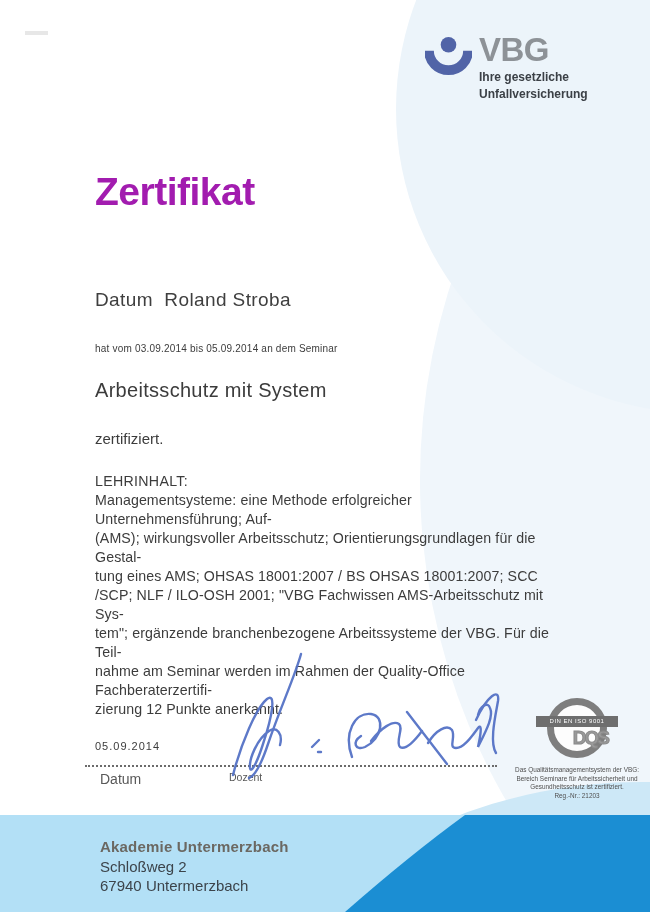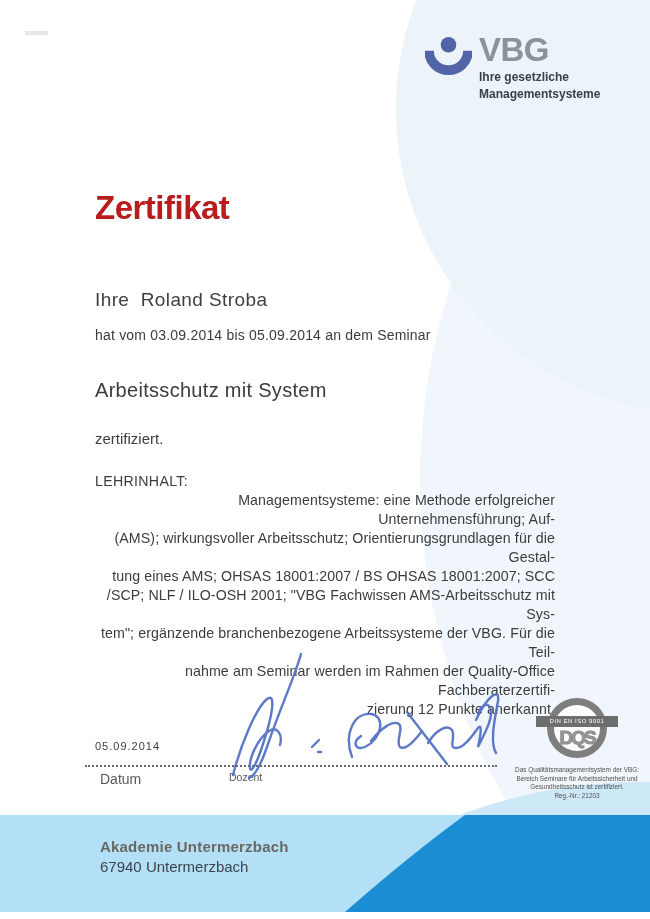--- a/index.html
+++ b/index.html
@@ -12,44 +12,44 @@
   .content{position:absolute;left:0;top:0;width:100%;height:100%;z-index:1;}
 
   .scan-dash{position:absolute;left:25px;top:31px;width:23px;height:4px;background:#e7e7e7;}
 
   
   .logo{position:absolute;left:425px;top:33px;display:flex;align-items:flex-start;}
   .logo-icon{width:47px;height:41px;margin-right:7px;margin-top:3px;}
   .logo-text .brand{font-size:33px;font-weight:bold;color:#8d9297;line-height:33px;letter-spacing:-0.5px;}
   .logo-text .tagline{font-size:12px;font-weight:600;color:#3b4046;line-height:16.5px;margin-top:3px;}
 
-  .title{position:absolute;left:95px;top:189px;font-size:33px;font-weight:bold;color:#b91c1c;letter-spacing:-0.5px;}
+  .title{position:absolute;left:95px;top:170px;font-size:39px;font-weight:bold;color:#a21caf;letter-spacing:-0.5px;}
 
   .recipient{position:absolute;left:95px;top:289px;font-size:19px;color:#3f3f3f;white-space:pre;letter-spacing:0.4px;}
-  .intro{position:absolute;left:95px;top:327px;font-size:14px;letter-spacing:0.2px;}
+  .intro{position:absolute;left:95px;top:343px;font-size:10px;letter-spacing:0.2px;}
   .seminar{position:absolute;left:95px;top:379px;font-size:20px;letter-spacing:0.3px;}
   .participation{position:absolute;left:95px;top:430px;font-size:15px;}
 
   .lehr-head{position:absolute;left:95px;top:473px;font-size:14.2px;letter-spacing:0.3px;}
-  .lehr-body{position:absolute;left:95px;top:491px;width:460px;font-size:14.2px;line-height:19px;letter-spacing:0.1px;text-align:right;}
+  .lehr-body{position:absolute;left:95px;top:491px;width:460px;font-size:14.2px;line-height:19px;letter-spacing:0.1px;}
 
   
   .date-value{position:absolute;left:95px;top:740px;font-size:11px;letter-spacing:1px;}
   .sign-line{position:absolute;left:85px;top:749px;width:412px;height:16px;border-bottom:2px dotted #6b6b6b;}
   .label-datum{position:absolute;left:100px;top:771px;font-size:14px;color:#585858;}
   .label-dozent{position:absolute;left:229px;top:771px;font-size:10.5px;color:#585858;}
   .signatures{position:absolute;left:0;top:0;}
 
   
   .seal{position:absolute;left:512px;top:698px;width:130px;text-align:center;}
   .seal-stamp{position:relative;width:62px;height:62px;margin:0 auto;}
   .seal-ring{position:absolute;left:1px;top:0;width:46px;height:46px;border:7px solid #7e7e7e;border-radius:50%;background:#fdfdfd;}
   .seal-ribbon{position:absolute;left:-10px;top:18px;width:82px;height:11px;background:#6e6e6e;color:#ffffff;
     font-size:6px;line-height:11px;text-align:center;letter-spacing:0.5px;}
-  .seal-dqs{position:absolute;left:0;top:29px;width:62px;text-align:center;font-size:19px;font-weight:bold;
+  .seal-dqs{position:absolute;left:0;top:29px;width:62px;text-align:right;font-size:19px;font-weight:bold;
     color:#9a9a9a;-webkit-text-stroke:1px #8a8a8a;letter-spacing:-2px;}
   .seal-caption{margin-top:6px;font-size:6.4px;line-height:8.5px;color:#4f4f4f;}
 
   
   .footer-text{position:absolute;left:100px;top:837px;font-size:15px;line-height:19.5px;}
   .footer-org{font-weight:bold;color:#6b6862;letter-spacing:0.2px;}
   .footer-line{color:#3c444b;}
 </style>
 </head>
 <body>
@@ -71,28 +71,28 @@
 
     <div class="logo">
       <svg class="logo-icon" viewBox="0 0 48 42">
         <path d="M4,15 A20,20 0 1,0 44,15" fill="none" stroke="#5164a7" stroke-width="10"></path>
         <circle cx="24" cy="9" r="8" fill="#5164a7"></circle>
       </svg>
       <div class="logo-text">
         <div class="brand">VBG</div>
         <div class="tagline">
           <div>Ihre gesetzliche</div>
-          <div>Managementsysteme</div>
+          <div>Unfallversicherung</div>
         </div>
       </div>
     </div>
 
     <div class="title">Zertifikat</div>
 
-    <div class="recipient">Ihre  Roland Stroba</div>
+    <div class="recipient">Datum  Roland Stroba</div>
     <div class="intro">hat vom 03.09.2014 bis 05.09.2014 an dem Seminar</div>
     <div class="seminar">Arbeitsschutz mit System</div>
     <div class="participation">zertifiziert.</div>
 
     <div class="lehr-head">LEHRINHALT:</div>
     <div class="lehr-body">
       <div>Managementsysteme: eine Methode erfolgreicher Unternehmensführung; Auf-</div>
       <div>(AMS); wirkungsvoller Arbeitsschutz; Orientierungsgrundlagen für die Gestal-</div>
       <div>tung eines AMS; OHSAS 18001:2007 / BS OHSAS 18001:2007; SCC</div>
       <div>/SCP; NLF / ILO-OSH 2001; "VBG Fachwissen AMS-Arbeitsschutz mit Sys-</div>
@@ -131,17 +131,18 @@
       <div class="seal-caption">
         <div>Das Qualitätsmanagementsystem der VBG:</div>
         <div>Bereich Seminare für Arbeitssicherheit und</div>
         <div>Gesundheitsschutz ist zertifiziert.</div>
         <div>Reg.-Nr.: 21203</div>
       </div>
     </div>
 
     <div class="footer-text">
       <div class="footer-org">Akademie Untermerzbach</div>
+      <div class="footer-line">Schloßweg 2</div>
       <div class="footer-line">67940 Untermerzbach</div>
     </div>
 
   </div>
 </div>
 
 </body></html>

